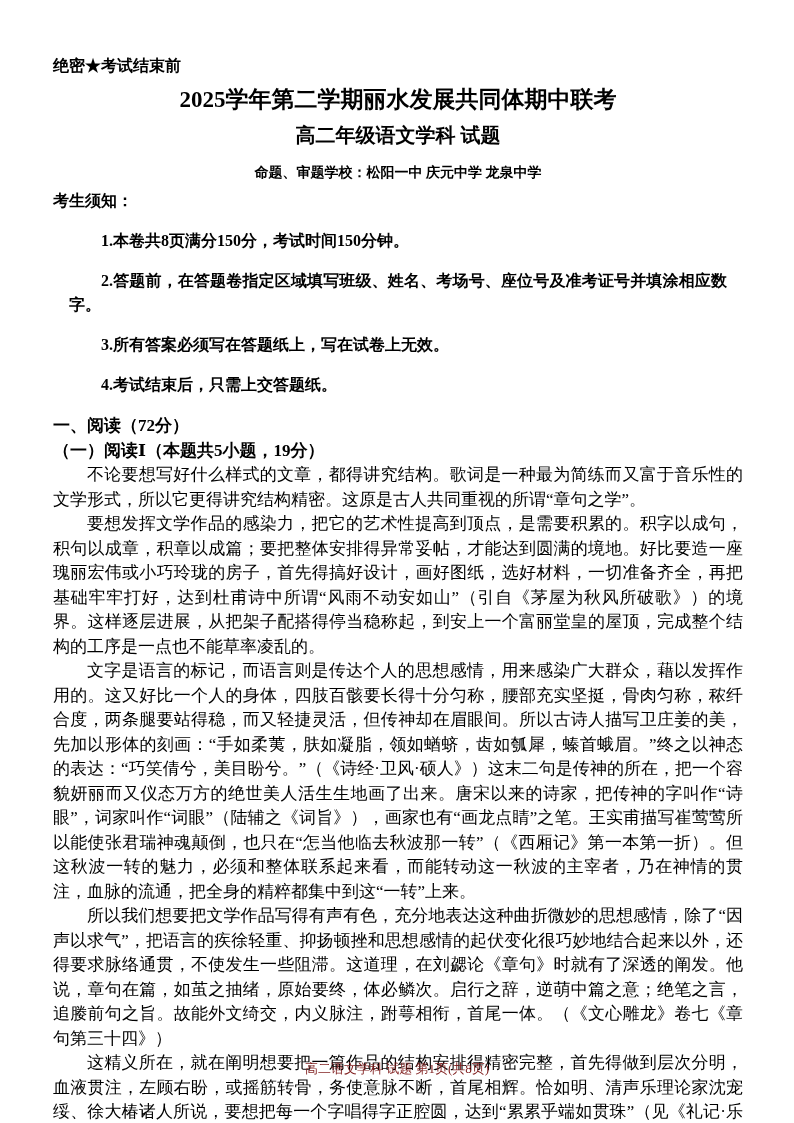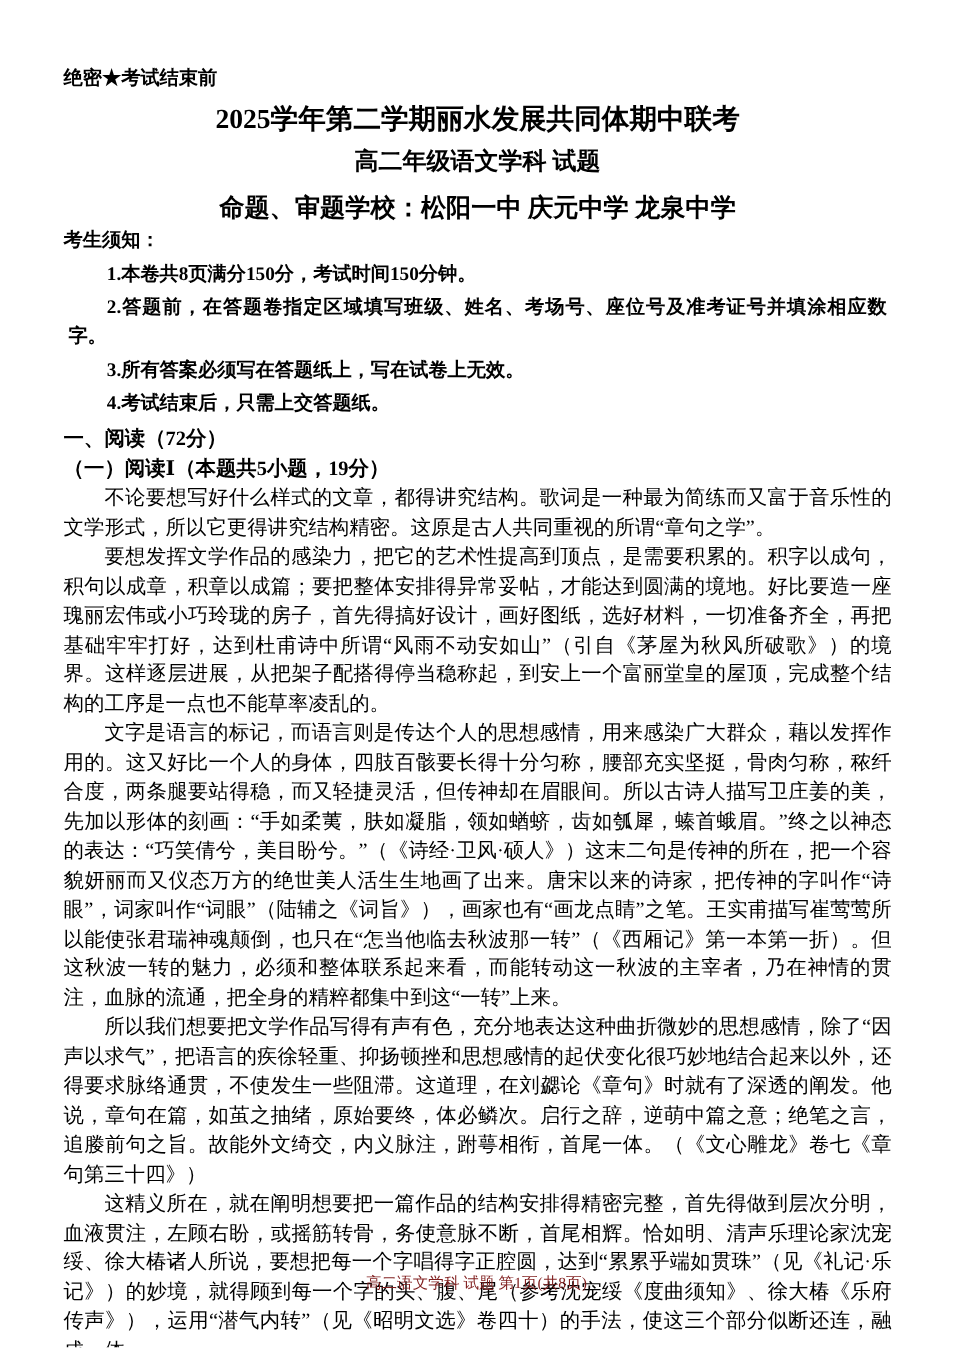--- a/index.html
+++ b/index.html
@@ -32,36 +32,36 @@
     line-height: 31px;
   }
   .subtitle {
     font-size: 20px;
     font-weight: 700;
     text-align: center;
     margin: 7px 0 0 0;
     line-height: 27px;
   }
   .schools {
-    font-size: 21px;
+    font-size: 14px;
     font-weight: 700;
     text-align: center;
     margin-top: 13px;
     line-height: 22px;
   }
   .notice {
     margin-top: 5px;
   }
   .notice-heading {
     font-size: 16px;
     font-weight: 700;
     line-height: 24px;
   }
   .notice-item {
-    margin: 4px;
+    margin: 16px;
     font-size: 16px;
     font-weight: 600;
     line-height: 24px;
     text-indent: 2em;
     text-align: justify;
   }
   .section-heading {
     font-size: 17px;
     font-weight: 700;
     line-height: 25px;

